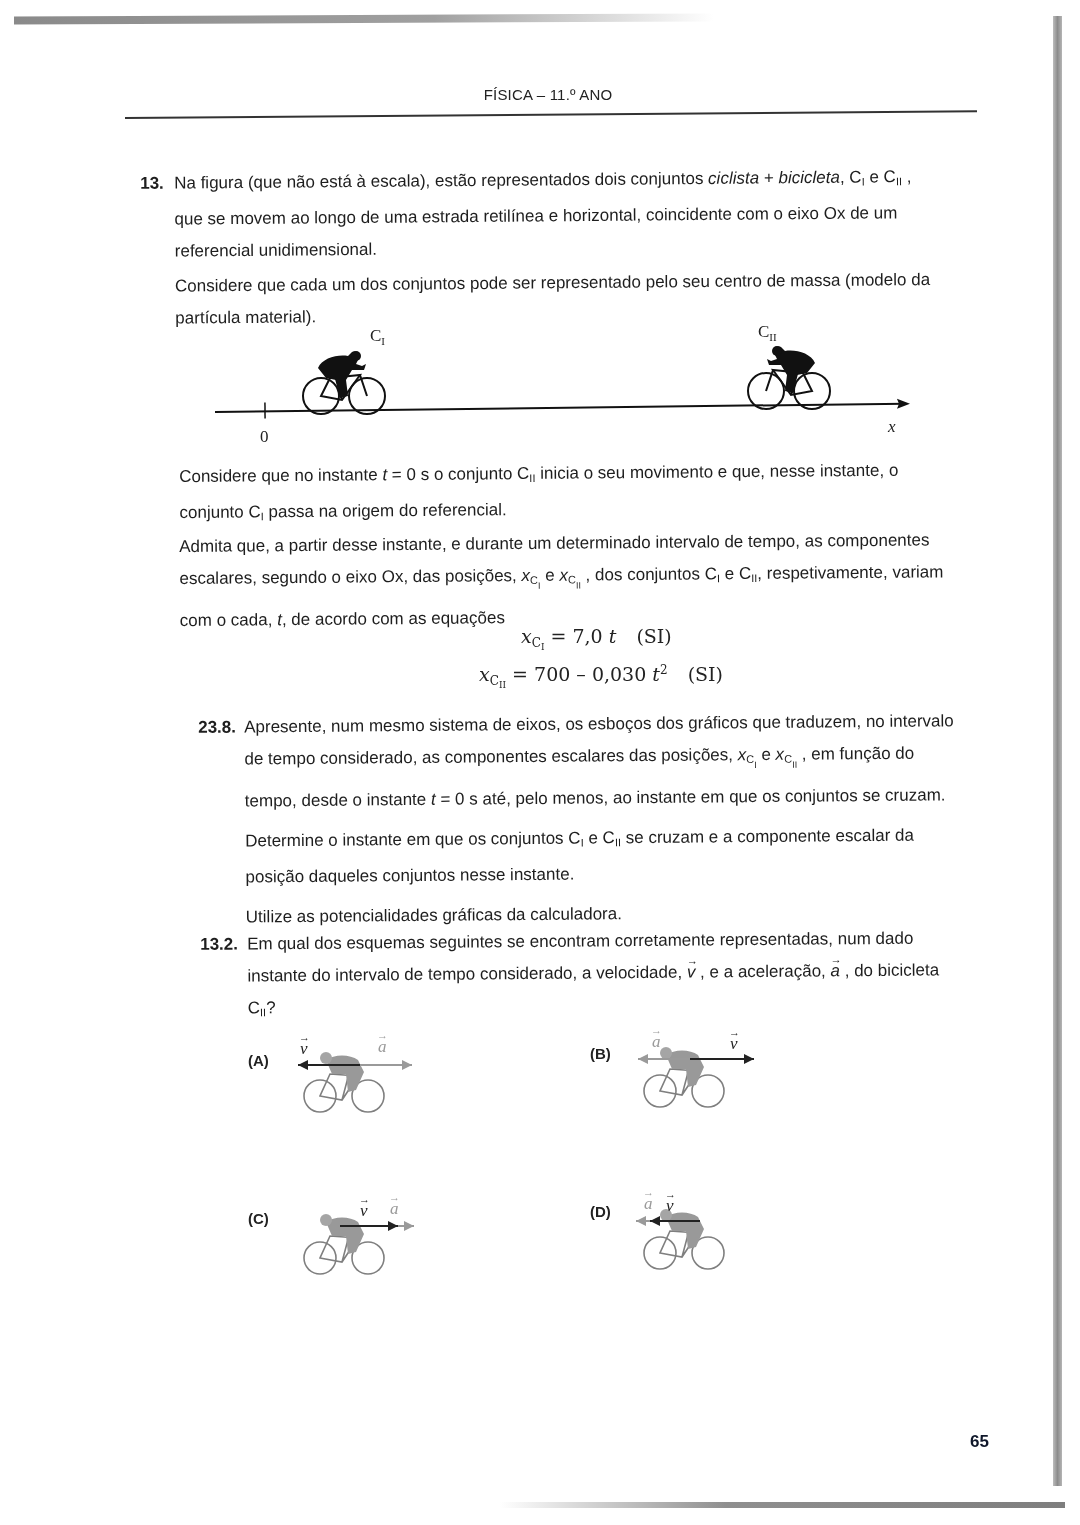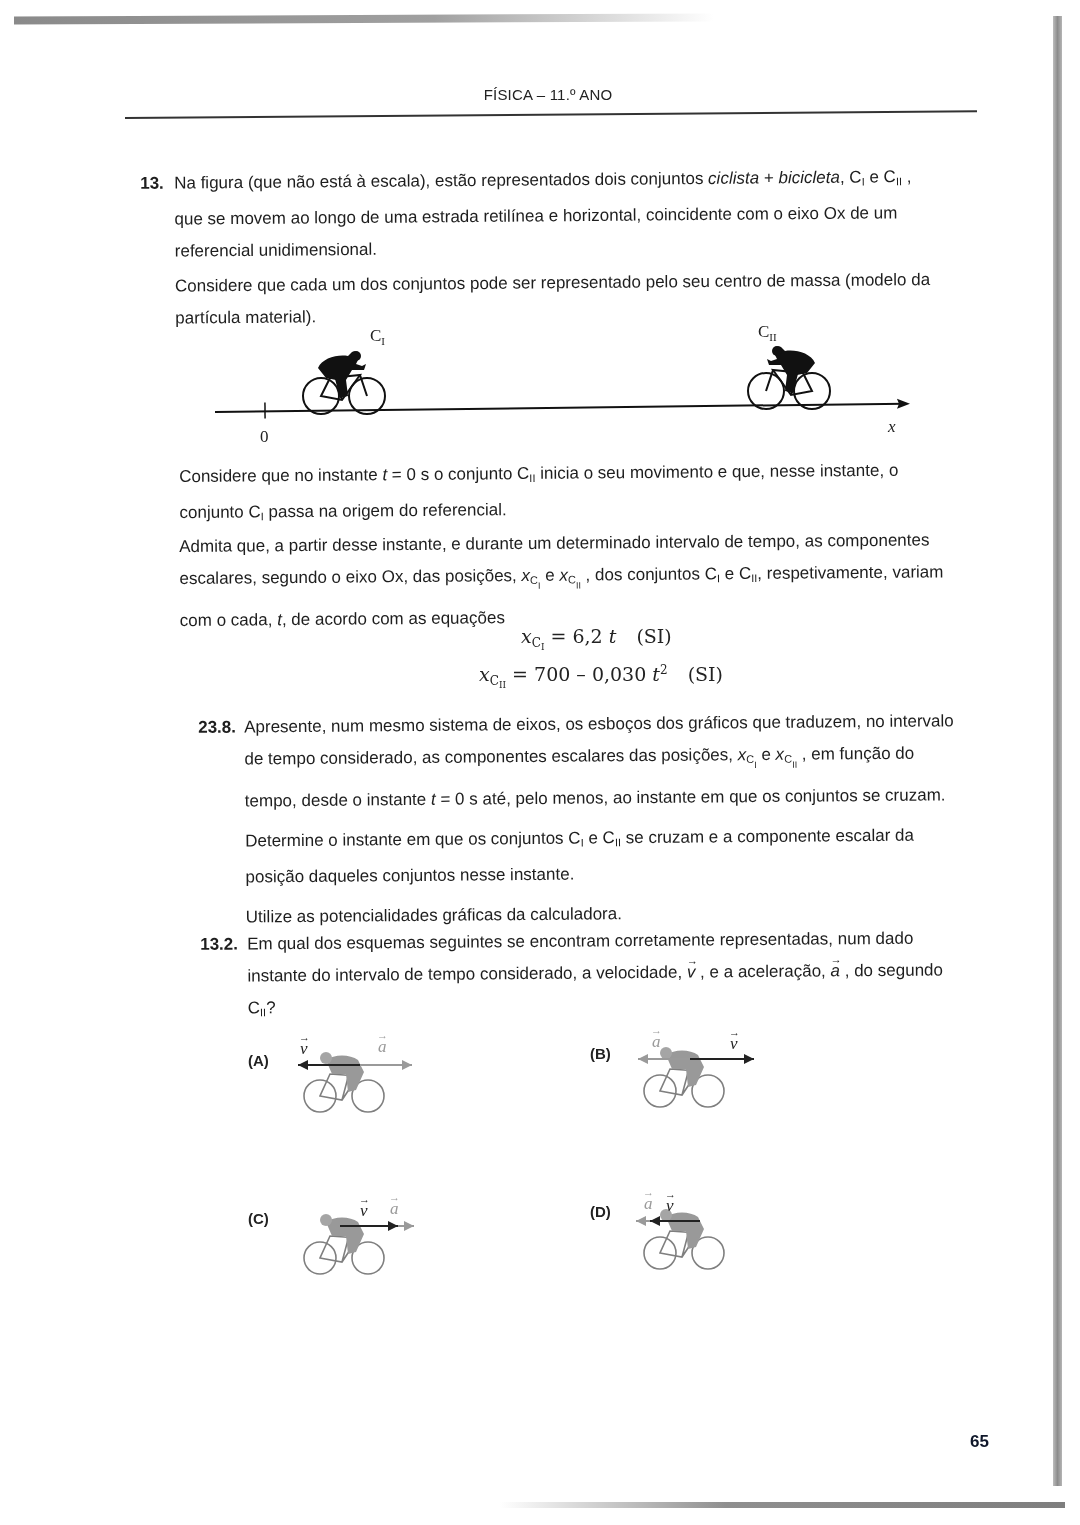--- a/index.html
+++ b/index.html
@@ -113,21 +113,21 @@
 <div class="abs para" style="left:179px; top:531px; transform:rotate(-0.5deg);">
   <div>Admita que, a partir desse instante, e durante um determinado intervalo de tempo, as componentes</div>
   <div>
     <span>escalares, segundo o eixo Ox, das posições, </span><span class="it">x<span class="sub" style="font-style:normal;">C<span class="sub2">I</span></span></span><span> e </span><span class="it">x<span class="sub" style="font-style:normal;">C<span class="sub2">II</span></span></span><span> , dos conjuntos C</span><span class="sub">I</span><span> e C</span><span class="sub">II</span><span>, respetivamente, variam</span>
   </div>
   <div><span>com o cada, </span><span class="it">t</span><span>, de acordo com as equações</span></div>
 </div>
 
 <div class="abs eq" style="left:521px; top:625px;">
   <span style="font-style:italic;">x</span><span style="font-size:12px; vertical-align:-4px;"><span>C</span><span style="font-size:9px; vertical-align:-3px;">I</span></span>
-  <span>= 6,2 </span><span style="font-style:italic;">t</span>
+  <span>= 7,0 </span><span style="font-style:italic;">t</span>
   <span style="margin-left:14px;">(SI)</span>
 </div>
 <div class="abs eq" style="left:479px; top:663px;">
   <span style="font-style:italic;">x</span><span style="font-size:12px; vertical-align:-4px;"><span>C</span><span style="font-size:9px; vertical-align:-3px;">II</span></span>
   <span>= 700 – 0,030 </span><span style="font-style:italic;">t</span><sup style="font-size:12px;">2</sup>
   <span style="margin-left:14px;">(SI)</span>
 </div>
 
 <div class="abs para" style="left:182px; top:712px; transform:rotate(-0.5deg);">
   <div style="position:relative;">
@@ -141,21 +141,21 @@
     <div style="margin-left:62px;">posição daqueles conjuntos nesse instante.</div>
     <div style="margin-left:62px; margin-top:8px;">Utilize as potencialidades gráficas da calculadora.</div>
   </div>
 </div>
 
 <div class="abs para" style="left:184px; top:929px; transform:rotate(-0.5deg);">
   <div style="position:relative;">
     <span class="q-num" style="position:absolute; left:0;">13.2.</span>
     <div style="margin-left:63px;">Em qual dos esquemas seguintes se encontram corretamente representadas, num dado</div>
     <div style="margin-left:63px;">
-      <span>instante do intervalo de tempo considerado, a velocidade, </span><span class="vec">v</span><span> , e a aceleração, </span><span class="vec">a</span><span> , do segundo</span>
+      <span>instante do intervalo de tempo considerado, a velocidade, </span><span class="vec">v</span><span> , e a aceleração, </span><span class="vec">a</span><span> , do bicicleta</span>
     </div>
     <div style="margin-left:63px;"><span>C</span><span class="sub">II</span><span>?</span></div>
   </div>
 </div>
 
 <div class="abs" style="left:248px; top:1052px;">
   <span class="opt-label">(A)</span>
 </div>
 <div class="abs" style="left:590px; top:1045px;">
   <span class="opt-label">(B)</span>

